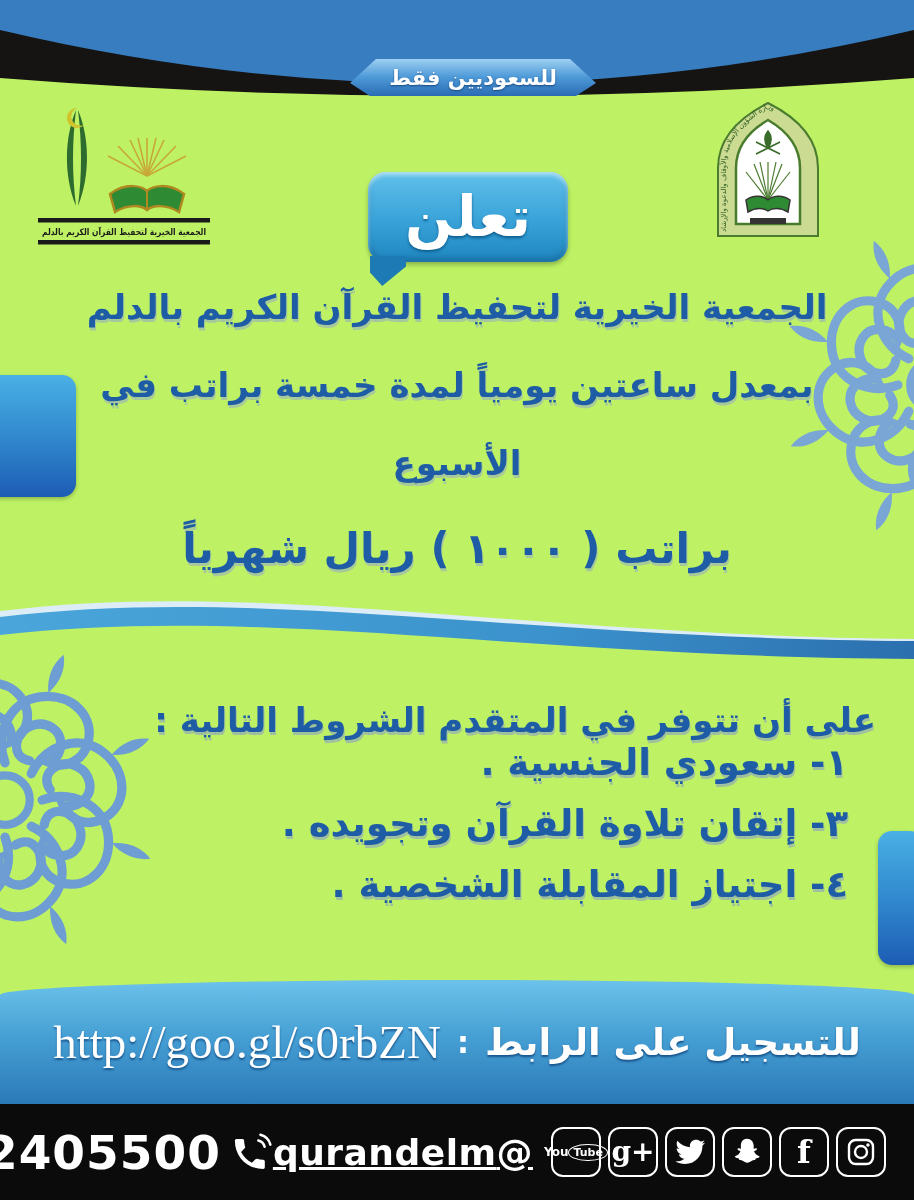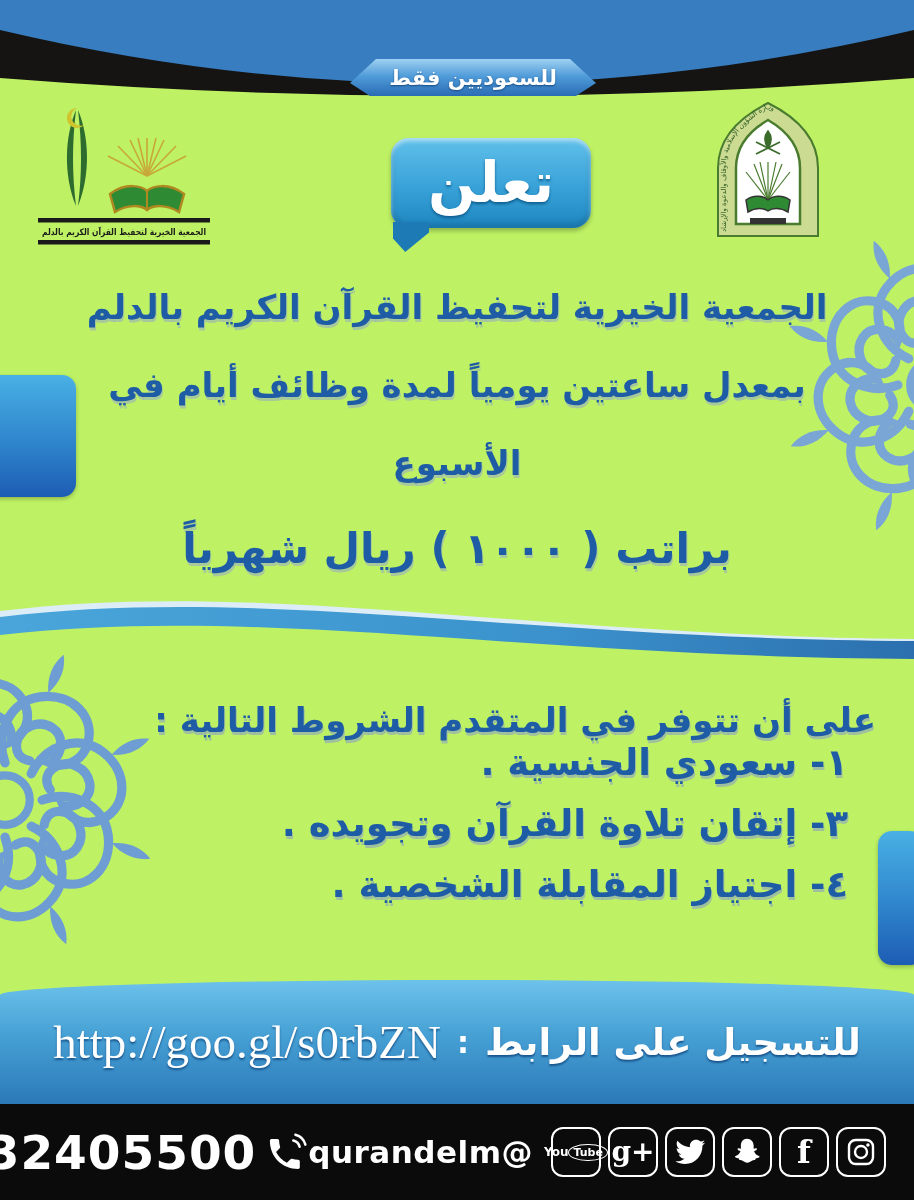--- a/index.html
+++ b/index.html
@@ -19,25 +19,25 @@
   }
   .ribbon-saudi span{
     color:#fff;font-weight:bold;font-size:21px;direction:rtl;
     text-shadow:0 1px 2px #174a80;
   }
   
   .logo-left{position:absolute;top:98px;left:30px;z-index:4;}
   .logo-right{position:absolute;top:100px;left:698px;z-index:4;}
   
   .ribbon-announce{
-    position:absolute;top:138px;left:368px;width:200px;height:90px;z-index:4;
+    position:absolute;top:172px;left:368px;width:200px;height:90px;z-index:4;
     border-radius:18px;
     background:linear-gradient(180deg,#60c0ea 0%,#38a2d8 55%,#1f86c0 100%);
     box-shadow:inset 0 3px 4px rgba(255,255,255,.55), inset 0 -4px 6px rgba(10,70,110,.35), 0 3px 4px rgba(0,0,0,.25);
-    display:flex;align-items:center;justify-content:center;margin-left:23px;
+    display:flex;align-items:center;justify-content:center;
   }
   .ribbon-announce:after{
     content:"";position:absolute;left:2px;bottom:-24px;width:36px;height:30px;
     background:#1d7ab4;
     clip-path:polygon(0 0,100% 0,100% 35%,34% 100%,0 55%);
   }
   .ribbon-announce span{
     color:#fff;font-weight:bold;font-size:56px;line-height:1;direction:rtl;
     text-shadow:0 2px 3px #0e5d8e;
   }
@@ -105,21 +105,21 @@
   .social-row{display:flex;gap:7px;align-items:center;}
   .icon-box{
     width:50px;height:50px;border:2.5px solid #fff;border-radius:12px;
     display:flex;align-items:center;justify-content:center;flex-direction:row;
     color:#fff;box-sizing:border-box;
   }
   .yt-you{font-size:12px;font-weight:bold;line-height:12px;}
   .yt-tube{font-size:11px;font-weight:bold;line-height:13px;border:1.5px solid #fff;border-radius:50%;padding:1px 4px;}
   .gplus{font-family:"DejaVu Serif",serif;font-size:28px;font-weight:bold;line-height:1;}
   .fb{font-family:"DejaVu Serif",serif;font-size:32px;font-weight:bold;line-height:1;}
-  .handle{color:#fff;font-weight:bold;font-size:31px;margin-right:18px;letter-spacing:.5px;}
+  .handle{color:#fff;font-weight:bold;font-size:36px;margin-right:18px;letter-spacing:.5px;text-decoration:underline;}
   .phone-wrap{margin-right:auto;display:flex;align-items:center;gap:10px;color:#fff;}
   .phone-number{font-weight:bold;font-size:47px;letter-spacing:1px;}
   .footer{direction:rtl;}
   .footer .social-row{direction:ltr;}
 </style>
 </head>
 <body>
 
 <div class="poster">
 
@@ -226,21 +226,21 @@
       <path d="M48,100 C56,94 66,96 70,100 C74,96 84,94 92,100 L90,112 C82,107 74,108 70,111 C66,108 58,107 50,112 Z" fill="#2f8a34" stroke="#333" stroke-width="1.5"></path>
     </g>
     <rect x="52" y="118" width="36" height="6" fill="#333"></rect>
   </svg>
 
   <div class="side-tab tab-left"></div>
   <div class="side-tab tab-right"></div>
 
   <div class="main-title">
     <div>الجمعية الخيرية لتحفيظ القرآن الكريم بالدلم</div>
-    <div>بمعدل ساعتين يومياً لمدة وظائف أيام في الأسبوع</div>
+    <div>بمعدل ساعتين يومياً لمدة خمسة براتب في الأسبوع</div>
   </div>
 
   <div class="salary">براتب ( ١٠٠٠ ) ريال شهرياً</div>
 
   <svg class="swoosh" width="914" height="90" viewBox="0 0 914 90">
     <path d="M0,28 C260,-4 520,52 914,56 L914,70 C520,66 260,14 0,46 Z" fill="#dcedf8"></path>
     <defs>
       <linearGradient id="swg" x1="0" y1="0" x2="1" y2="0">
         <stop offset="0" stop-color="#4aa6da"></stop>
           <stop offset="0.6" stop-color="#3b92cc"></stop>

